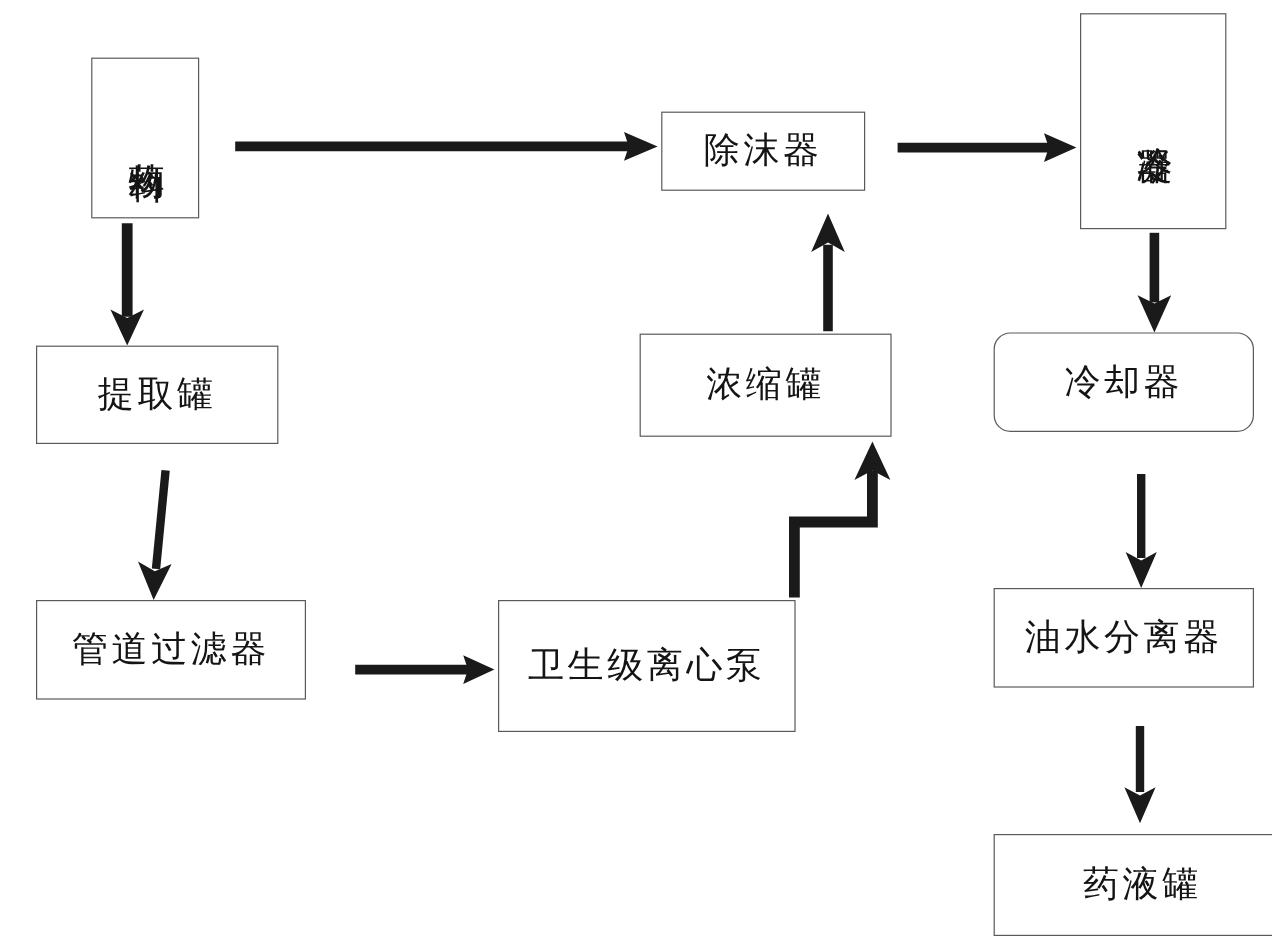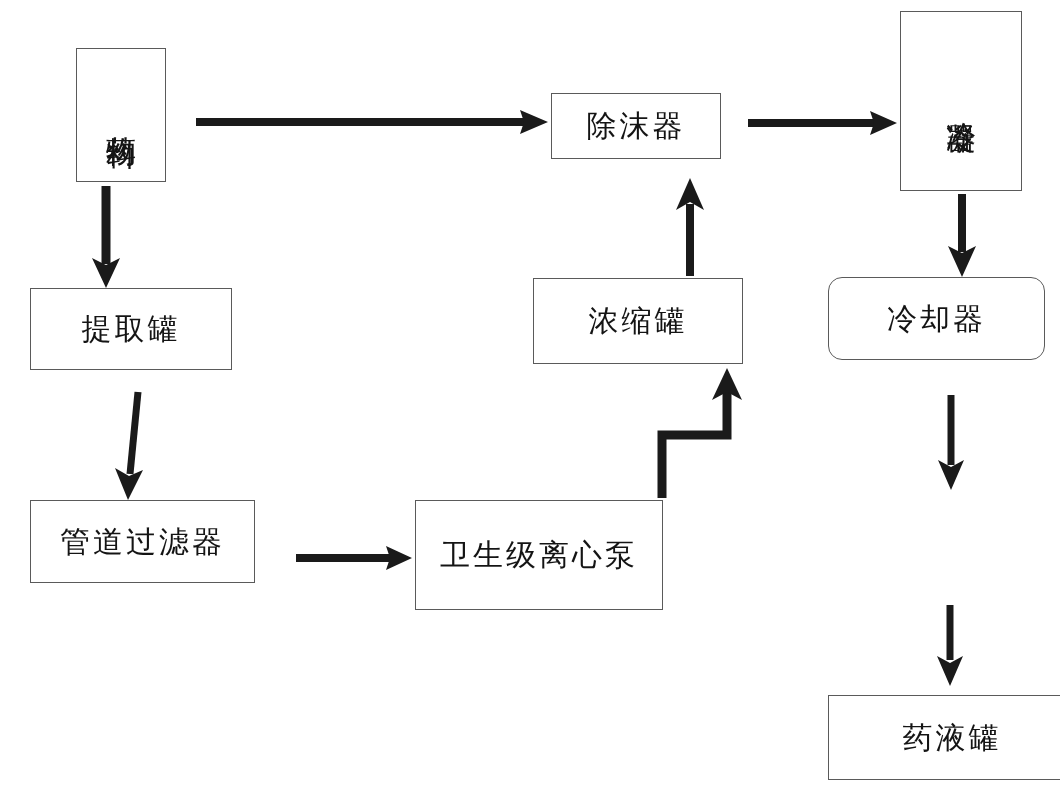--- a/index.html
+++ b/index.html
@@ -133,18 +133,21 @@
   </div>
 
   <div class="node" style="left: 30px; top: 500px; width: 225px; height: 83px; border-color: rgb(90, 90, 90); color: rgb(20, 20, 20);">
     <span class="node-label" style="font-size: 30px;">管道过滤器</span>
   </div>
 
   <div class="node" style="left: 415px; top: 500px; width: 248px; height: 110px; border-color: rgb(90, 90, 90); color: rgb(20, 20, 20);">
     <span class="node-label" style="font-size: 30px;">卫生级离心泵</span>
   </div>
 
+  <div class="node" style="left: 828px; top: 490px; width: 217px; height: 83px; border-color: rgb(90, 90, 90); color: rgb(20, 20, 20);">
+    <span class="node-label" style="font-size: 30px;">油水分离器</span>
+  </div>
 
   <div class="node" style="left: 828px; top: 695px; width: 248px; height: 85px; border-color: rgb(90, 90, 90); color: rgb(20, 20, 20);">
     <span class="node-label" style="font-size: 30px;">药液罐</span>
   </div>
 
 </div>
 
 </body></html>

